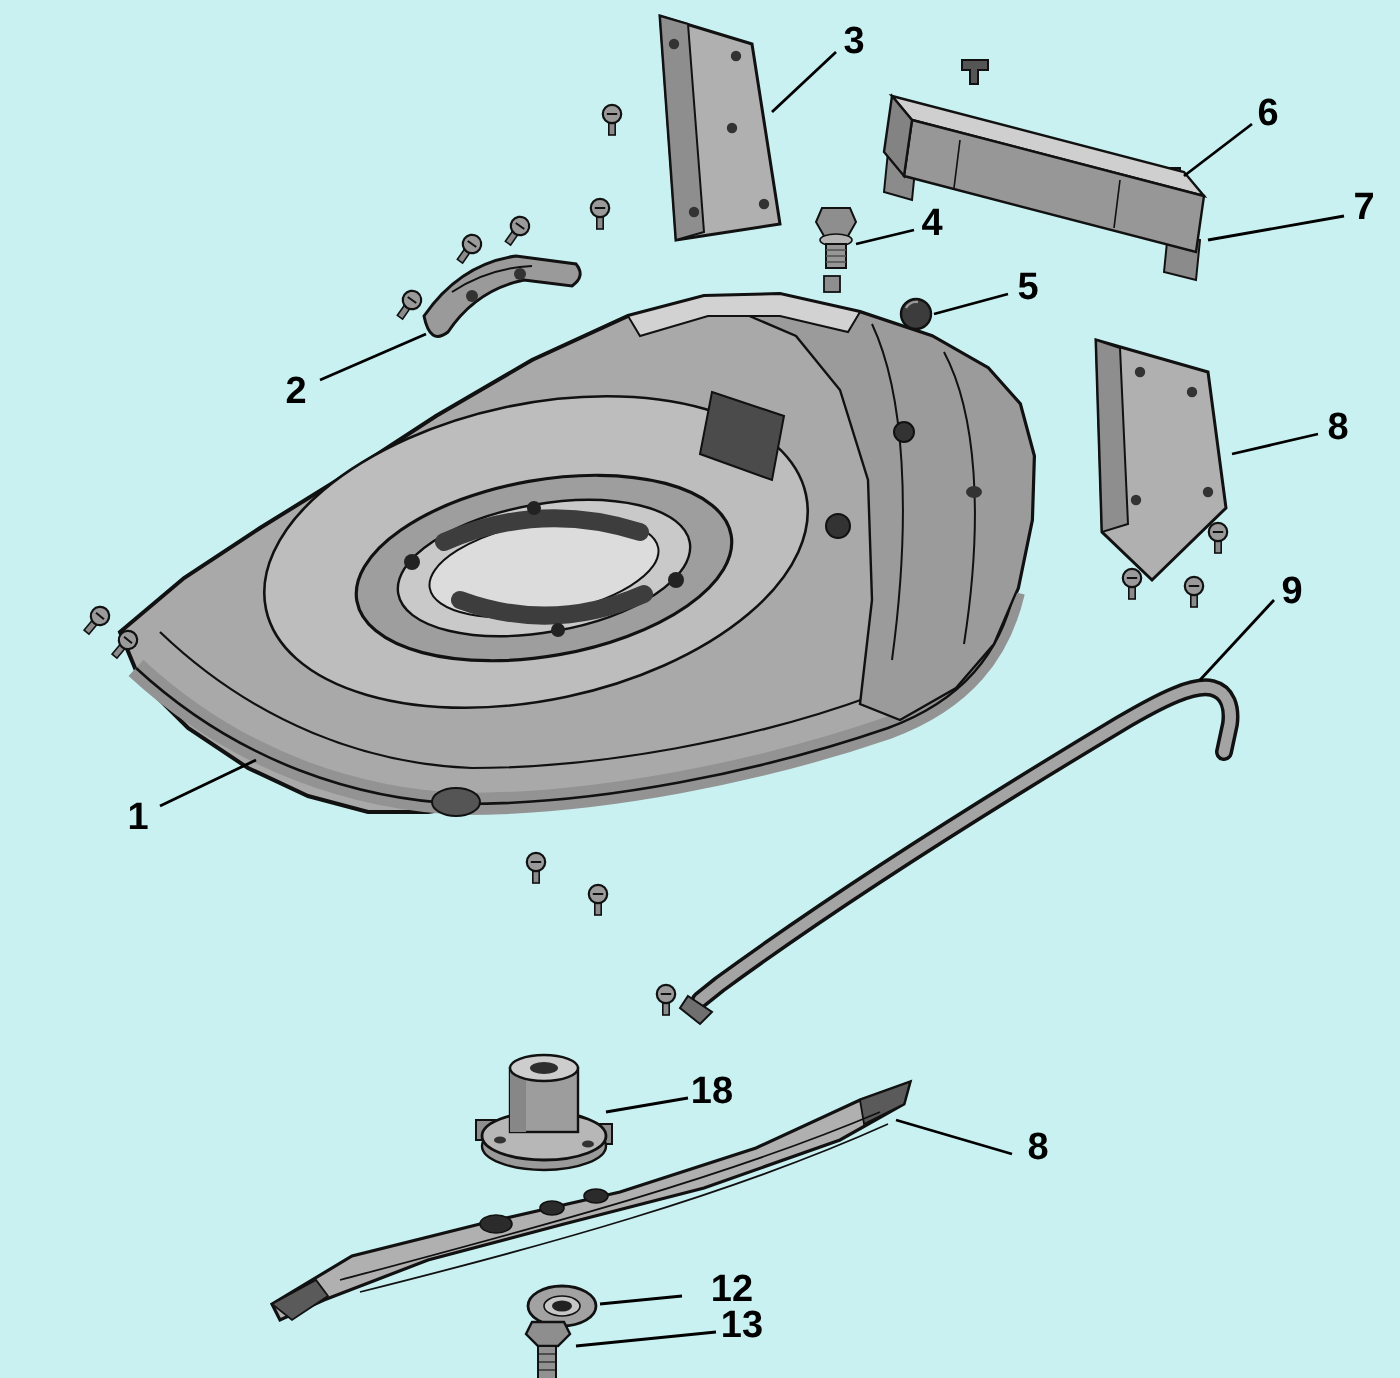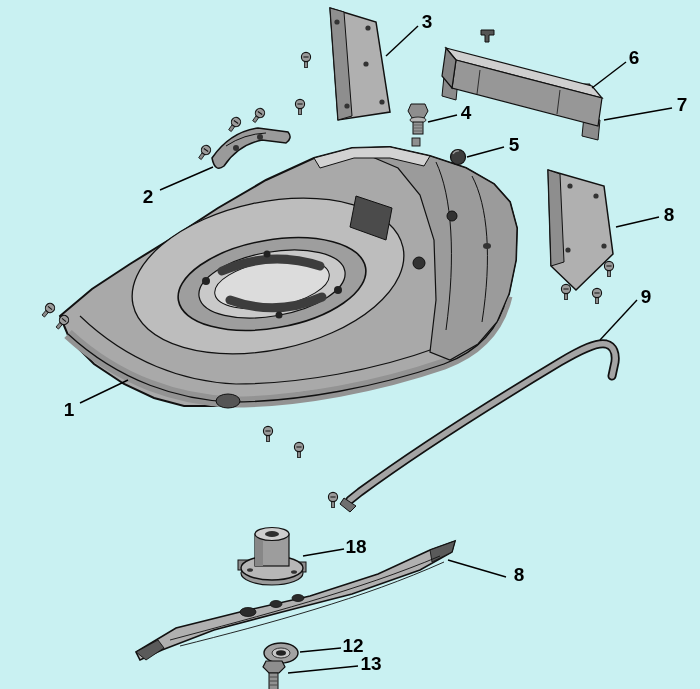--- a/index.html
+++ b/index.html
@@ -212,16 +212,16 @@
 <div class="callout" style="left:148px;top:196px">2</div>
 <div class="callout" style="left:427px;top:21px">3</div>
 <div class="callout" style="left:466px;top:112px">4</div>
 <div class="callout" style="left:514px;top:144px">5</div>
 <div class="callout" style="left:634px;top:57px">6</div>
 <div class="callout" style="left:682px;top:104px">7</div>
 <div class="callout" style="left:669px;top:214px">8</div>
 <div class="callout" style="left:646px;top:296px">9</div>
 <div class="callout" style="left:356px;top:546px">18</div>
 <div class="callout" style="left:519px;top:574px">8</div>
-<div class="callout" style="left:353px;top:645px">12</div>
+<div class="callout" style="left:366px;top:645px">12</div>
 <div class="callout" style="left:371px;top:663px">13</div>
 
 </div>
 
 </body></html>

